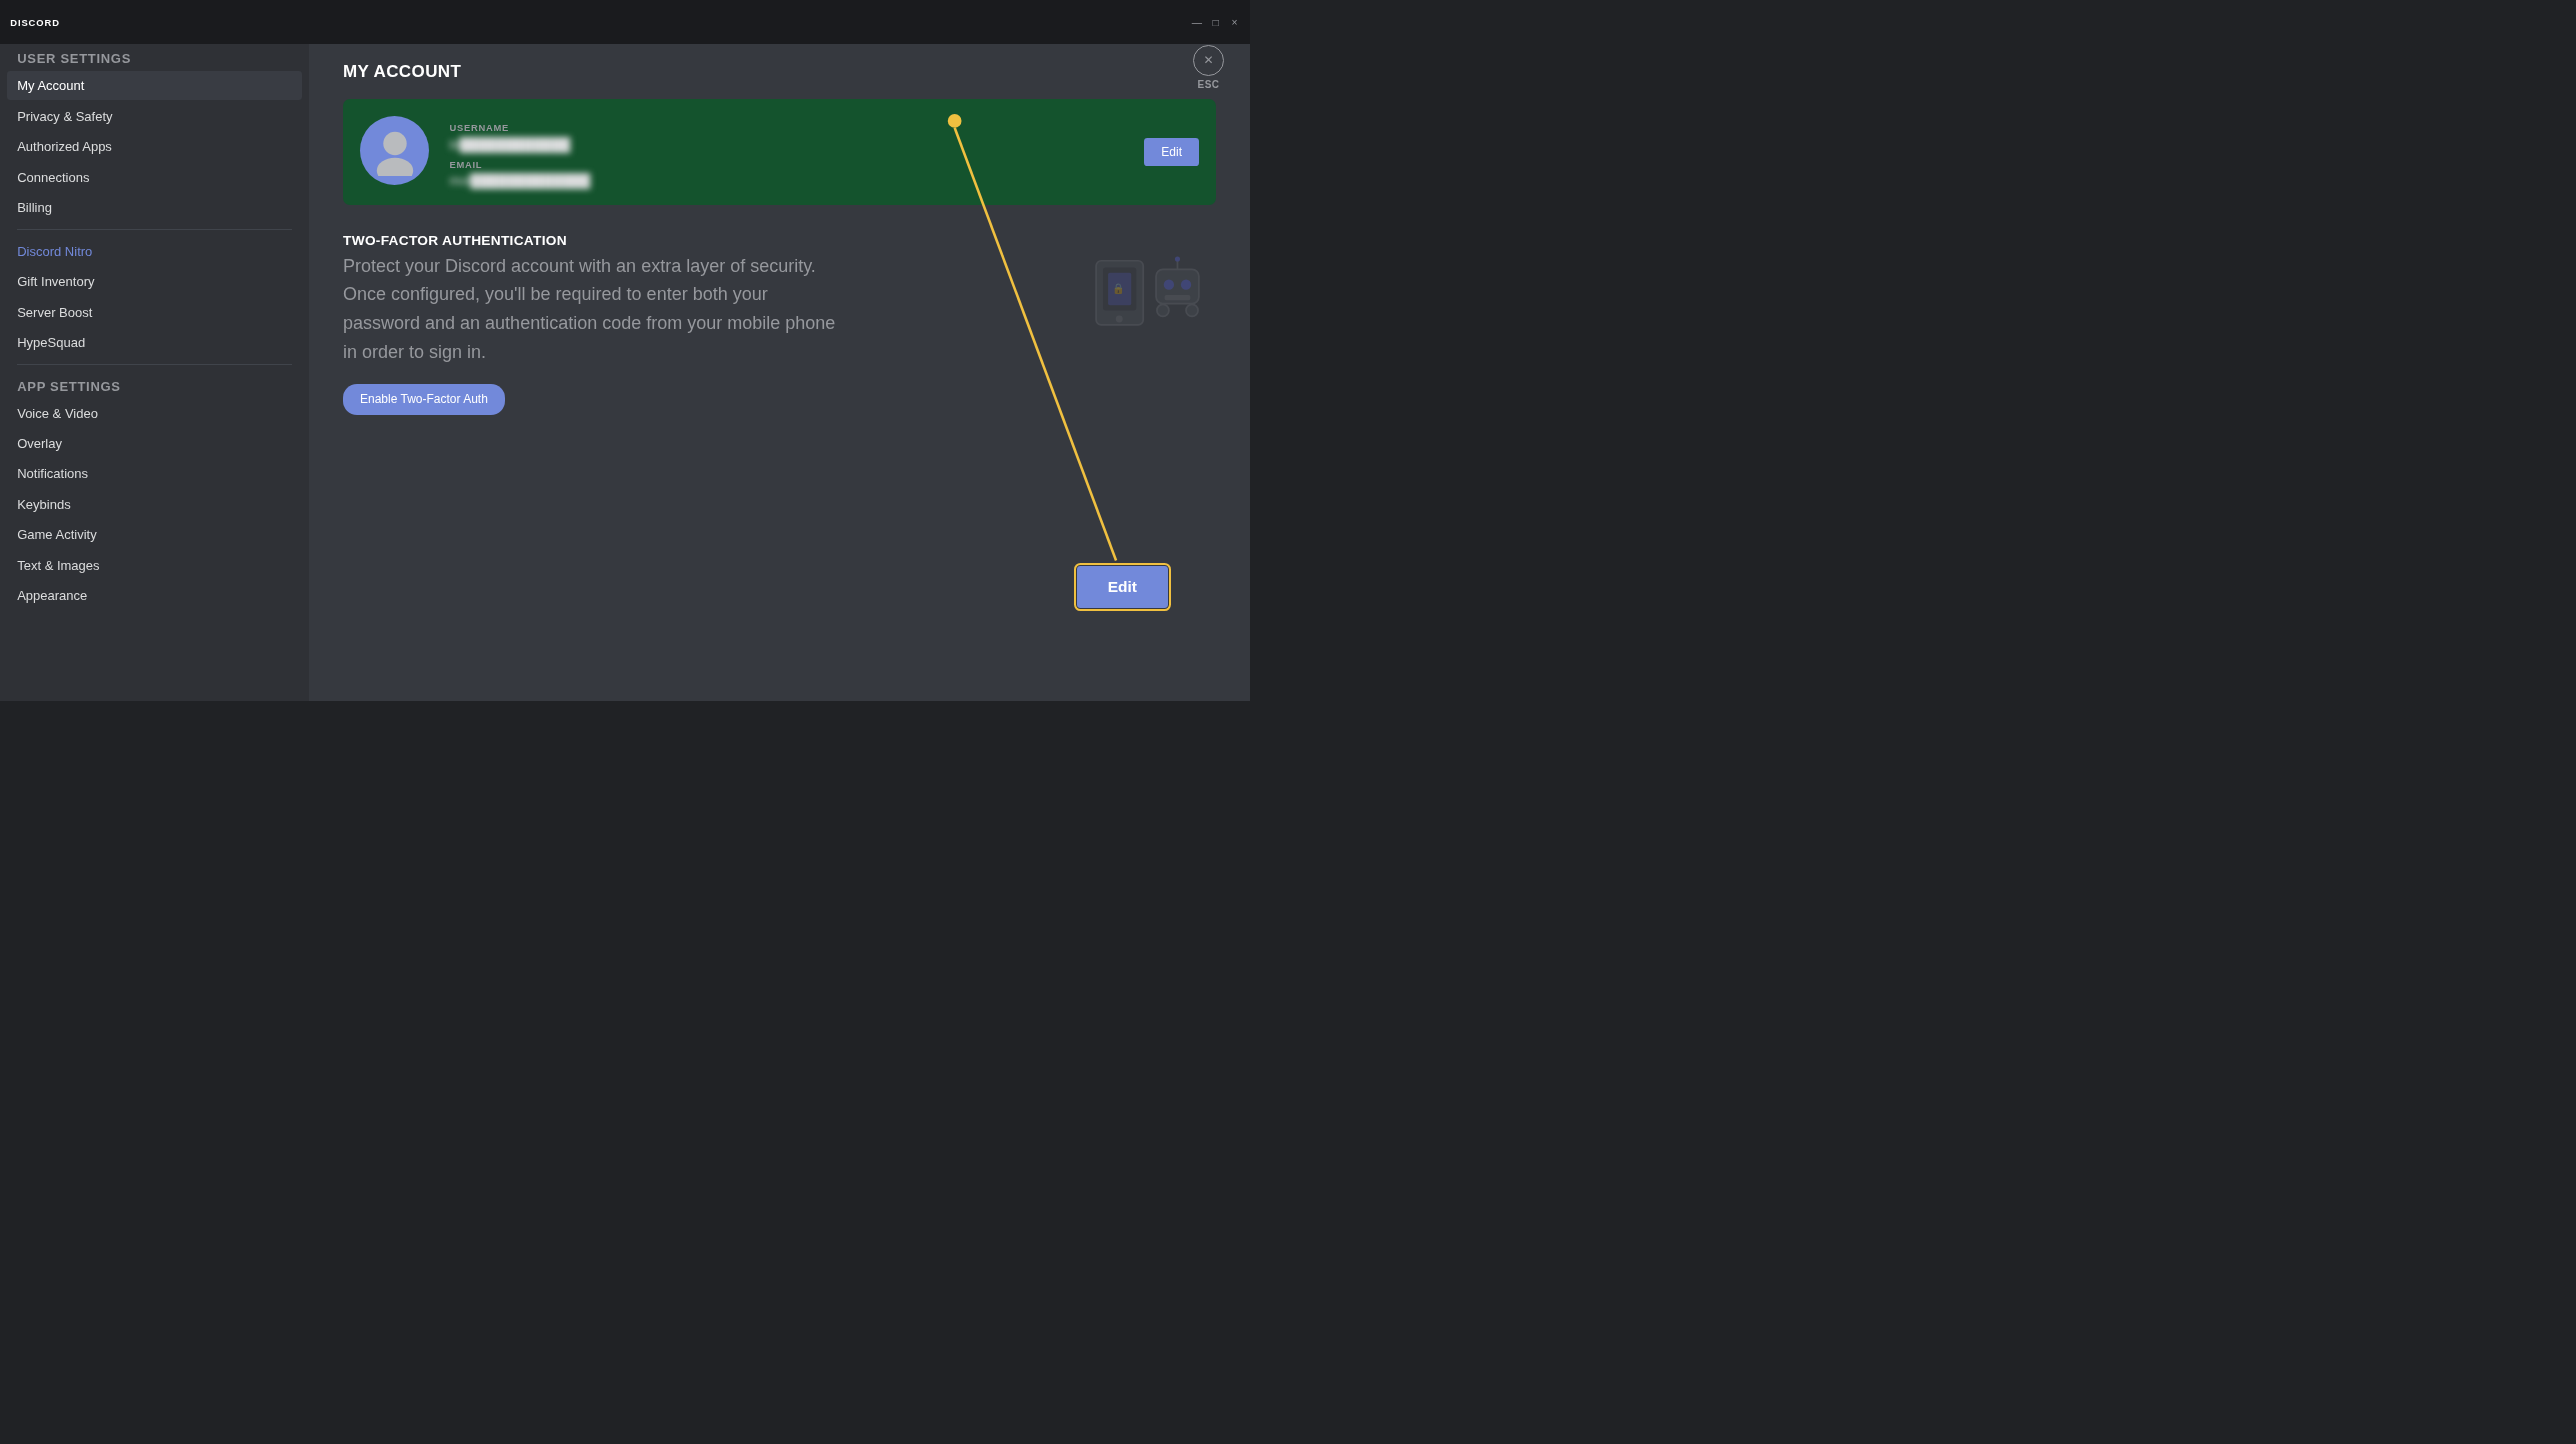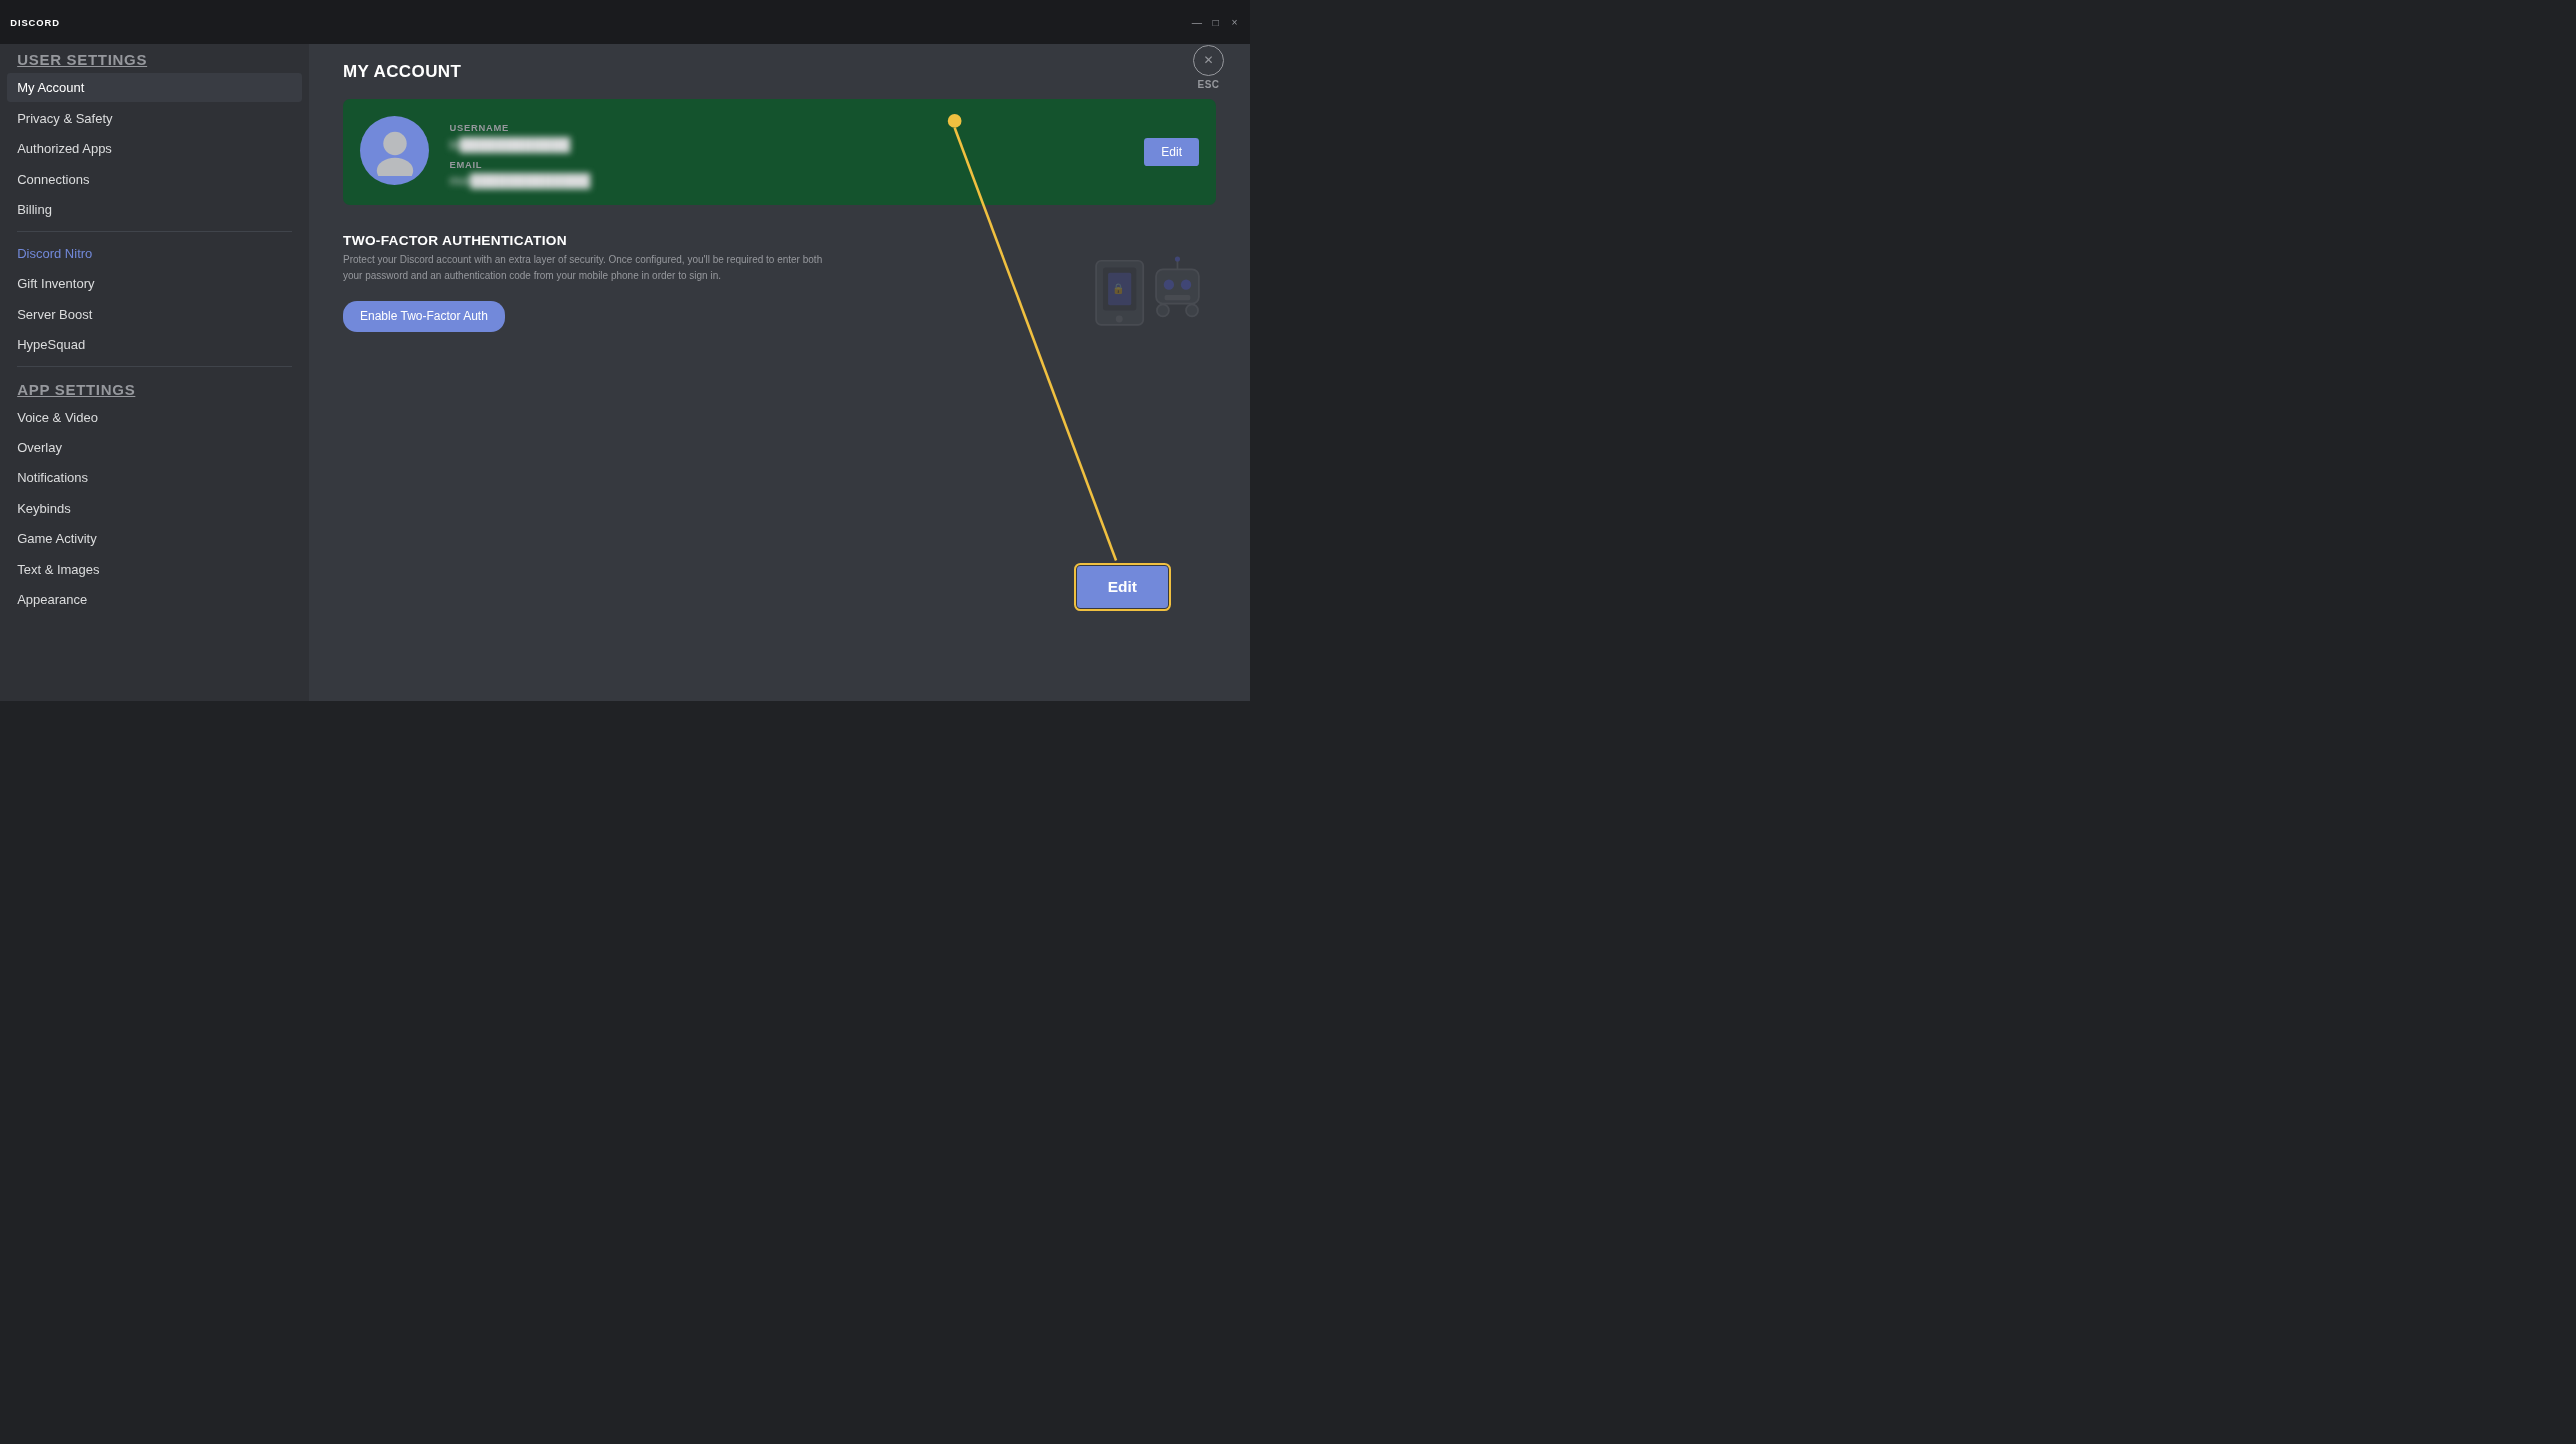--- a/index.html
+++ b/index.html
@@ -62,27 +62,26 @@
       width: 309px;
       min-width: 309px;
       background: #2f3136;
       padding: 17px 6.9px;
       overflow-y: auto;
       flex-shrink: 0;
     }
 
     .sidebar-section-header {
       color: #96989d;
-      font-size: 15px;
+      font-size: 13px;
       font-weight: 700;
       letter-spacing: 0.7px;
       text-transform: uppercase;
       padding: 6.9px 10.3px 3.4px 10.3px;
       margin-bottom: 1.7px;
-      text-decoration: underline;
     }
 
     .sidebar-item {
       display: flex;
       align-items: center;
       padding: 6.9px 10.3px;
       border-radius: 3.4px;
       cursor: pointer;
       color: #dcddde;
       font-size: 13px;
@@ -211,21 +210,21 @@
       justify-content: space-between;
     }
 
     .tfa-text-area {
       flex: 1;
       max-width: 498px;
     }
 
     .tfa-description {
       color: #96989d;
-      font-size: 10px;
+      font-size: 18px;
       line-height: 1.6;
       margin-bottom: 17px;
     }
 
     .enable-tfa-btn {
       background: #7289da;
       color: #fff;
       border: none;
       border-radius: 14px;
       padding: 8.6px 17px;

